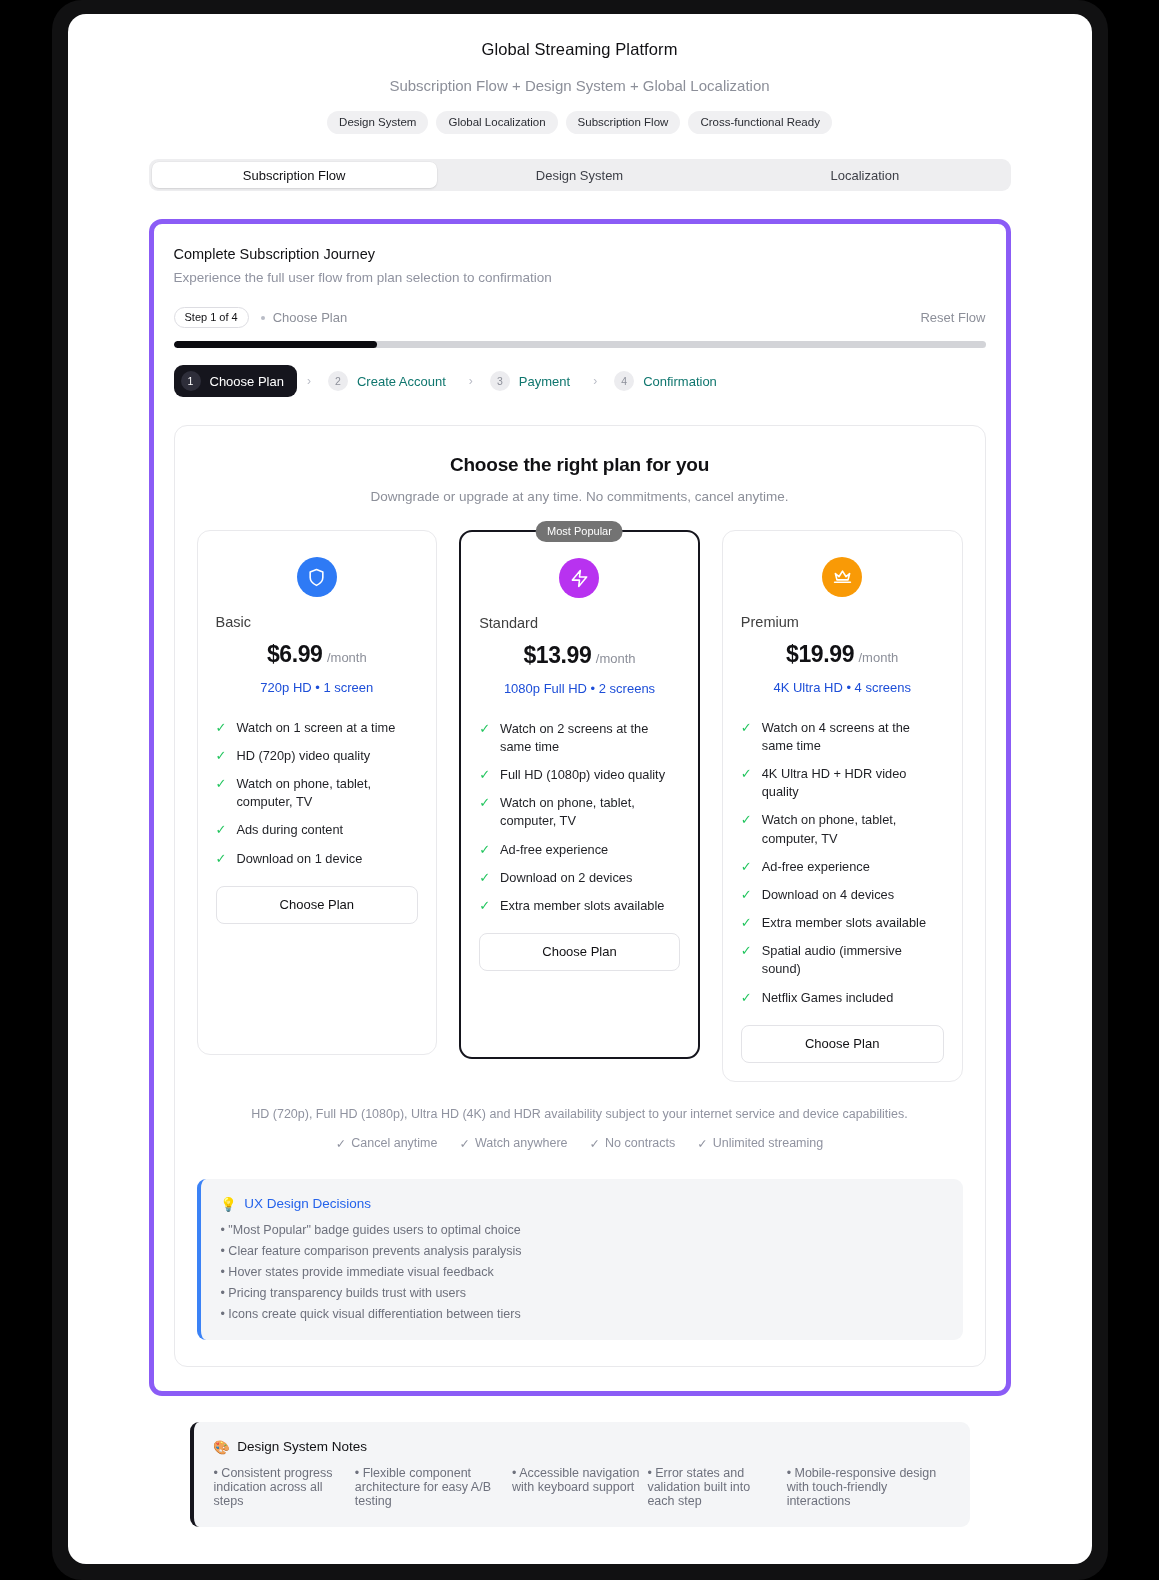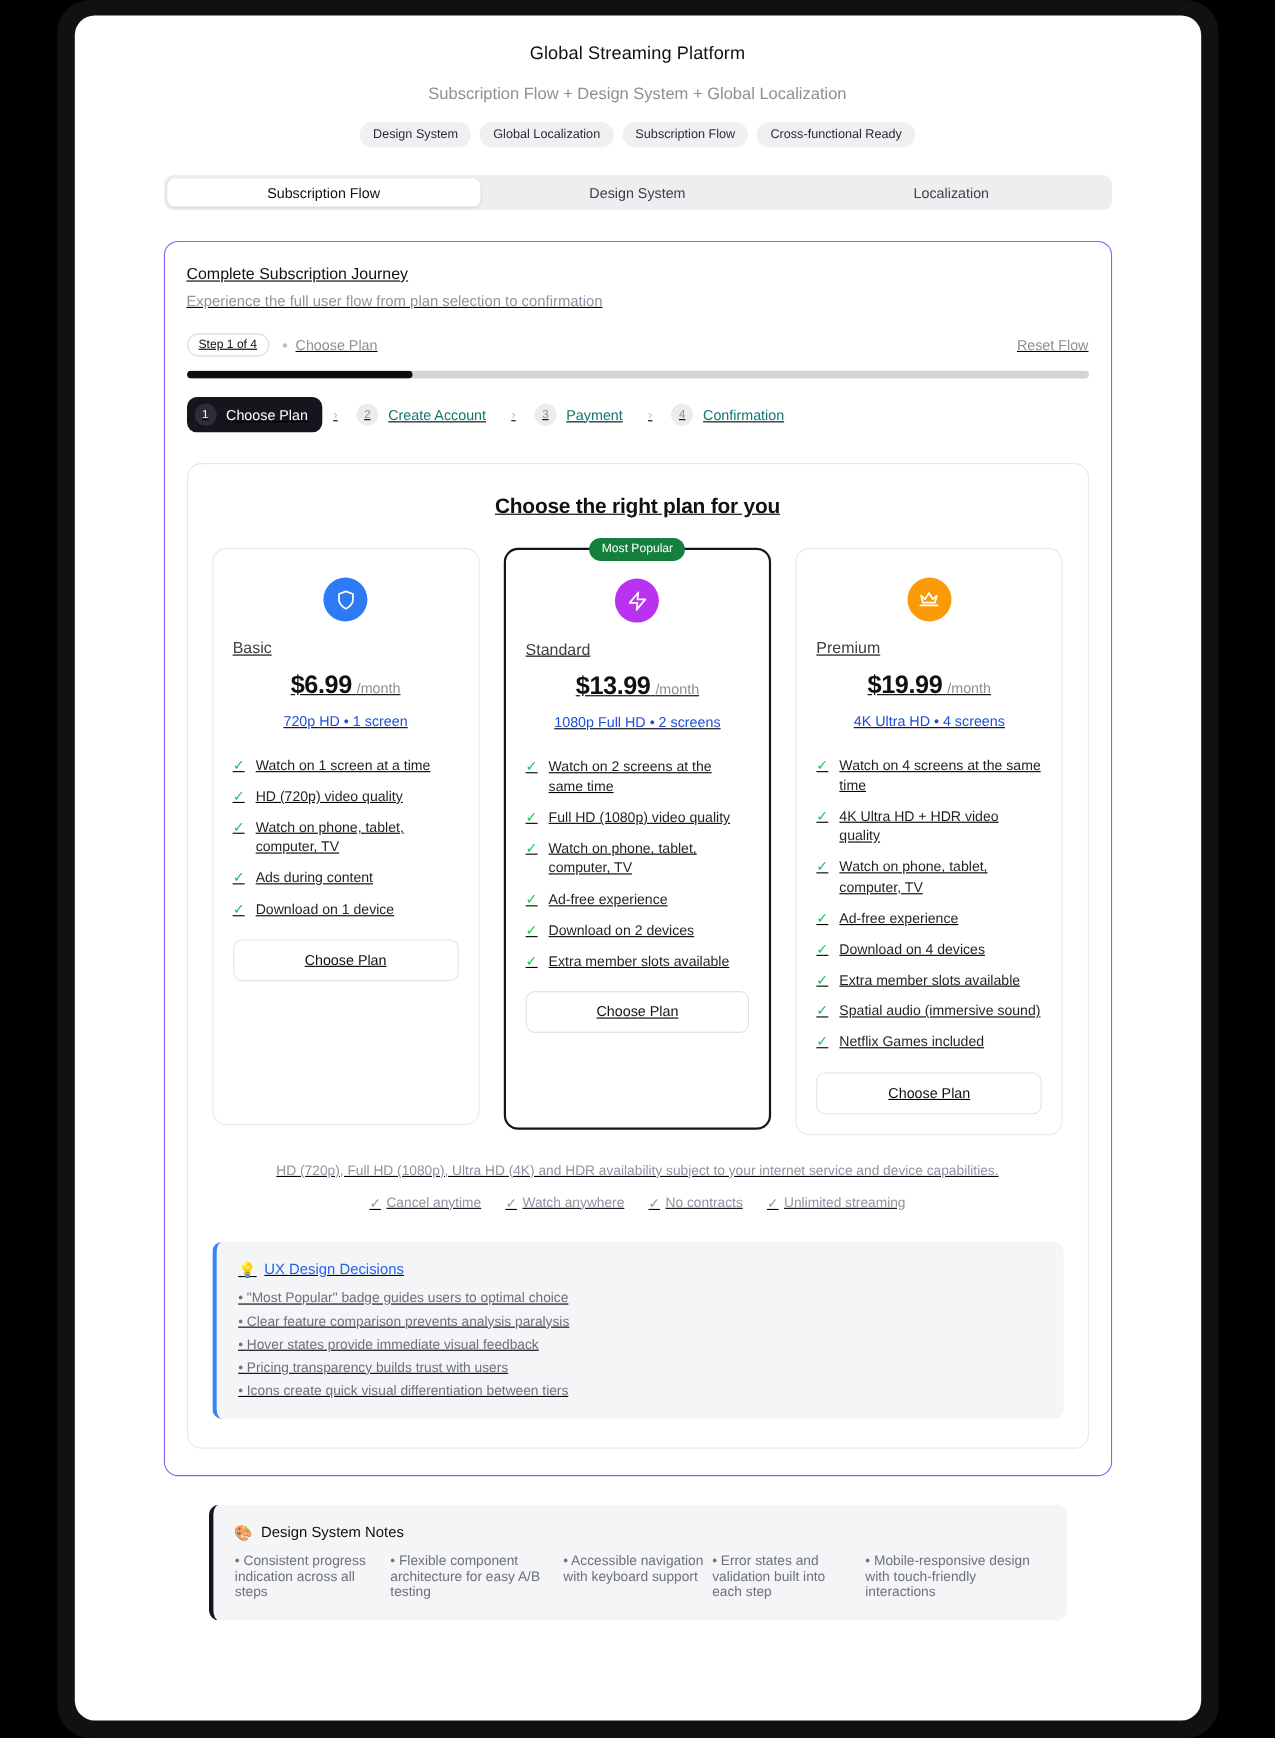--- a/index.html
+++ b/index.html
@@ -54,24 +54,23 @@
     border-radius: 7px; cursor: pointer;
   }
   .tab.active {
     background: #ffffff; color: #111114;
     box-shadow: 0 1px 2px rgba(0,0,0,.10), 0 0 0 .5px rgba(0,0,0,.04);
   }
 
   
   .main-card {
     margin: 28px auto 0; width: 862px;
-    border: 1px solid #8b5cf6; border-radius: 13px;
+    border: 5px solid #8b5cf6; border-radius: 13px;
     padding: 22px 20px 24px 20px;
     background: #fff;
-    text-decoration: underline;
   }
   .journey-title { font-size: 14.5px; color: #111114; font-weight: 400; }
   .journey-sub { margin-top: 8px; font-size: 13.5px; color: #9093a0; }
 
   .step-row {
     margin-top: 22px; display: flex; align-items: center;
   }
   .step-badge {
     border: 1px solid #dddde2; border-radius: 16px;
     font-size: 11px; color: #111114; padding: 3px 10px 4px;
@@ -120,21 +119,21 @@
   .plan-card {
     border: 1px solid #e9e9ec; border-radius: 13px;
     background: #fff; padding: 26px 18px 18px; position: relative;
     min-height: 525px; display: flex; flex-direction: column;
   }
   .plan-card.featured {
     border: 2px solid #15151d; min-height: 529px;
   }
   .popular-badge {
     position: absolute; top: -11px; left: 50%; transform: translateX(-50%);
-    background: #15803d; color: #fff; font-size: 11px;
+    background: #737373; color: #fff; font-size: 11px;
     padding: 4px 11px 5px; border-radius: 14px; white-space: nowrap;
   }
   .plan-icon {
     width: 40px; height: 40px; border-radius: 50%; margin: 0 auto;
     display: flex; align-items: center; justify-content: center;
   }
   .plan-name {
     margin-top: 17px; text-align: left; font-size: 14.5px; color: #404040;
   }
   .plan-price { margin-top: 11px; text-align: center; }
@@ -239,20 +238,21 @@
           </div>
           <span class="chev">›</span>
           <div class="crumb">
             <span class="crumb-num">4</span>
             <span class="crumb-text">Confirmation</span>
           </div>
         </div>
 
     <div class="plans-panel">
       <div class="plans-title">Choose the right plan for you</div>
+      <div class="plans-sub">Downgrade or upgrade at any time. No commitments, cancel anytime.</div>
 
       <div class="plan-grid" id="plan-grid">
             <div class="plan-card">
               <div class="plan-icon" style="background: rgb(46, 122, 245);">
                 <svg width="19" height="19" viewBox="0 0 24 24" fill="none" stroke="#fff" stroke-width="2" stroke-linecap="round" stroke-linejoin="round">
                   <path d="M12 22s8-4 8-10V5l-8-3-8 3v7c0 6 8 10 8 10z"></path>
                 </svg>
               </div>
               <div class="plan-name">Basic</div>
               <div class="plan-price"><span class="amt">$6.99</span> <span class="per">/month</span></div>

